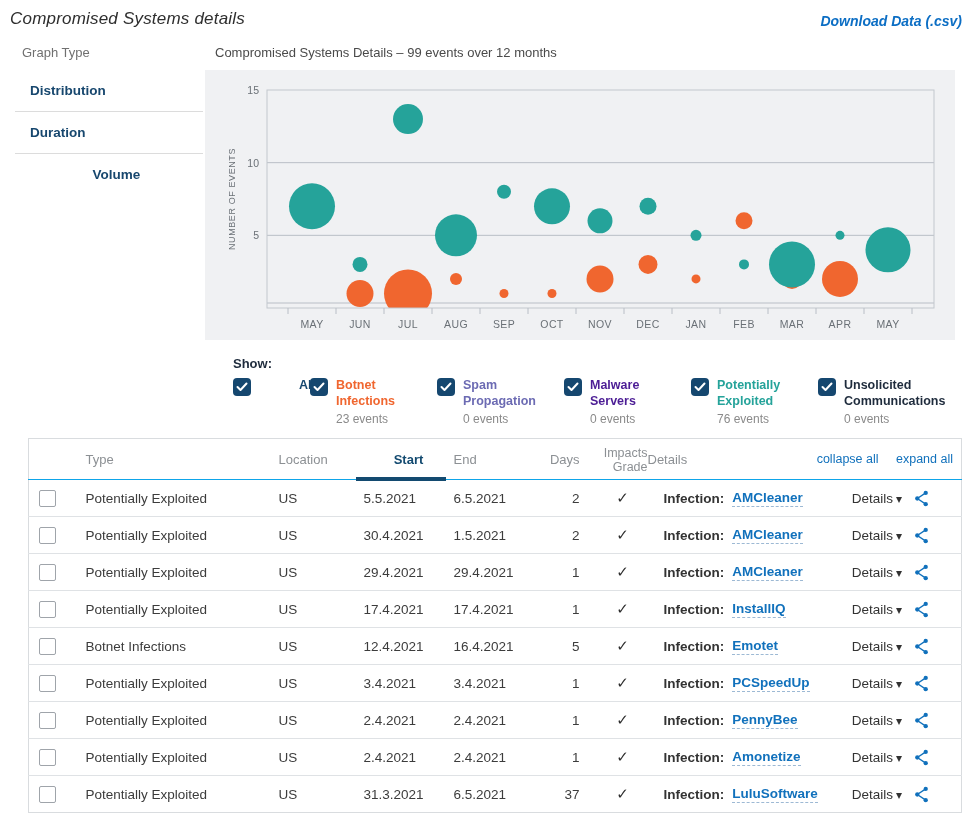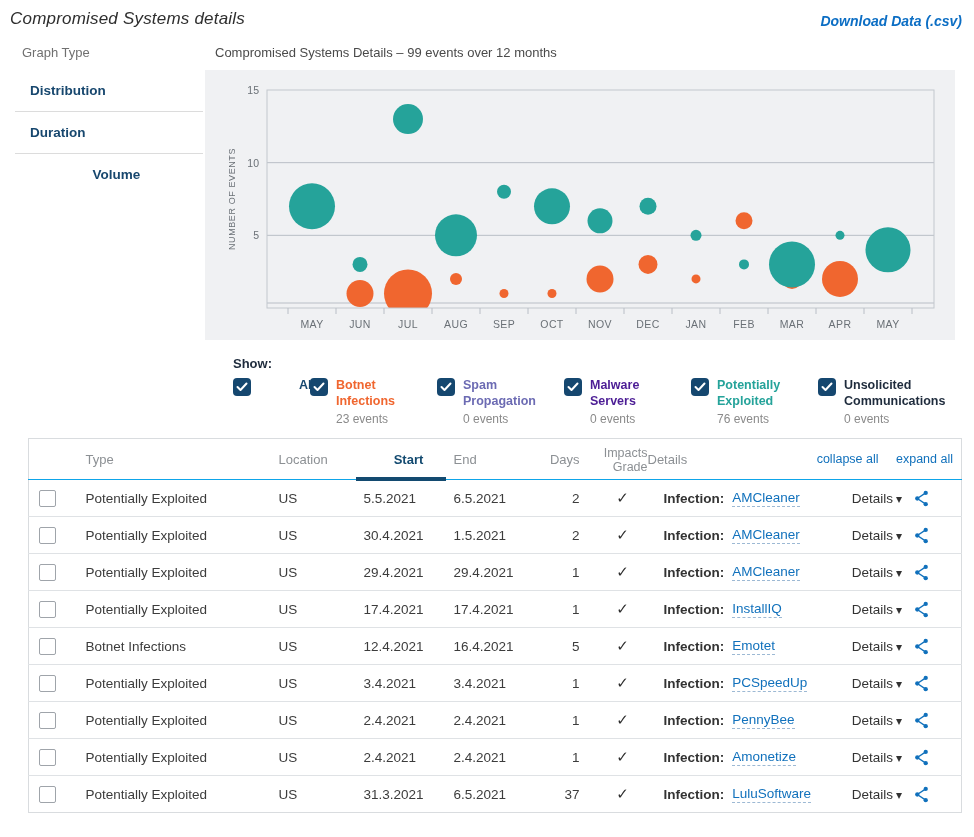--- a/index.html
+++ b/index.html
@@ -54,21 +54,21 @@
   td { font-size:13.5px; color:#3C3C3C; padding:0; }
   td.c-cb { padding-left:10px; }
   .rowbox { display:inline-block; width:17px; height:17px; border:1.5px solid #9FA4AA; border-radius:2px;
             background:#fff; vertical-align:middle; cursor:pointer; }
   td.c-days { text-align:right; padding-right:18px; }
   td.c-grade { text-align:center; }
   .gcheck { font-size:15px; color:#2F2F2F; }
   .dcell { display:flex; align-items:center; padding-left:16px; padding-right:32px; }
   .inf-label { font-weight:bold; color:#333; }
   .inf-link { color:#1171BC; text-decoration:none; margin-left:8px; border-bottom:1px dashed #9DB9D4;
-              padding-bottom:1px; cursor:pointer; }
+              padding-bottom:1px; cursor:pointer;font-weight:bold; }
   .dtl { margin-left:auto; color:#333; cursor:pointer; white-space:nowrap; }
   .dtl .caret { font-size:12px; margin-left:3px; }
   .share { margin-left:12px; flex:none; cursor:pointer; }
   svg text { font-family:"Liberation Sans", sans-serif; }
 </style>
 </head>
 <body>
 
 <div class="page">
 

